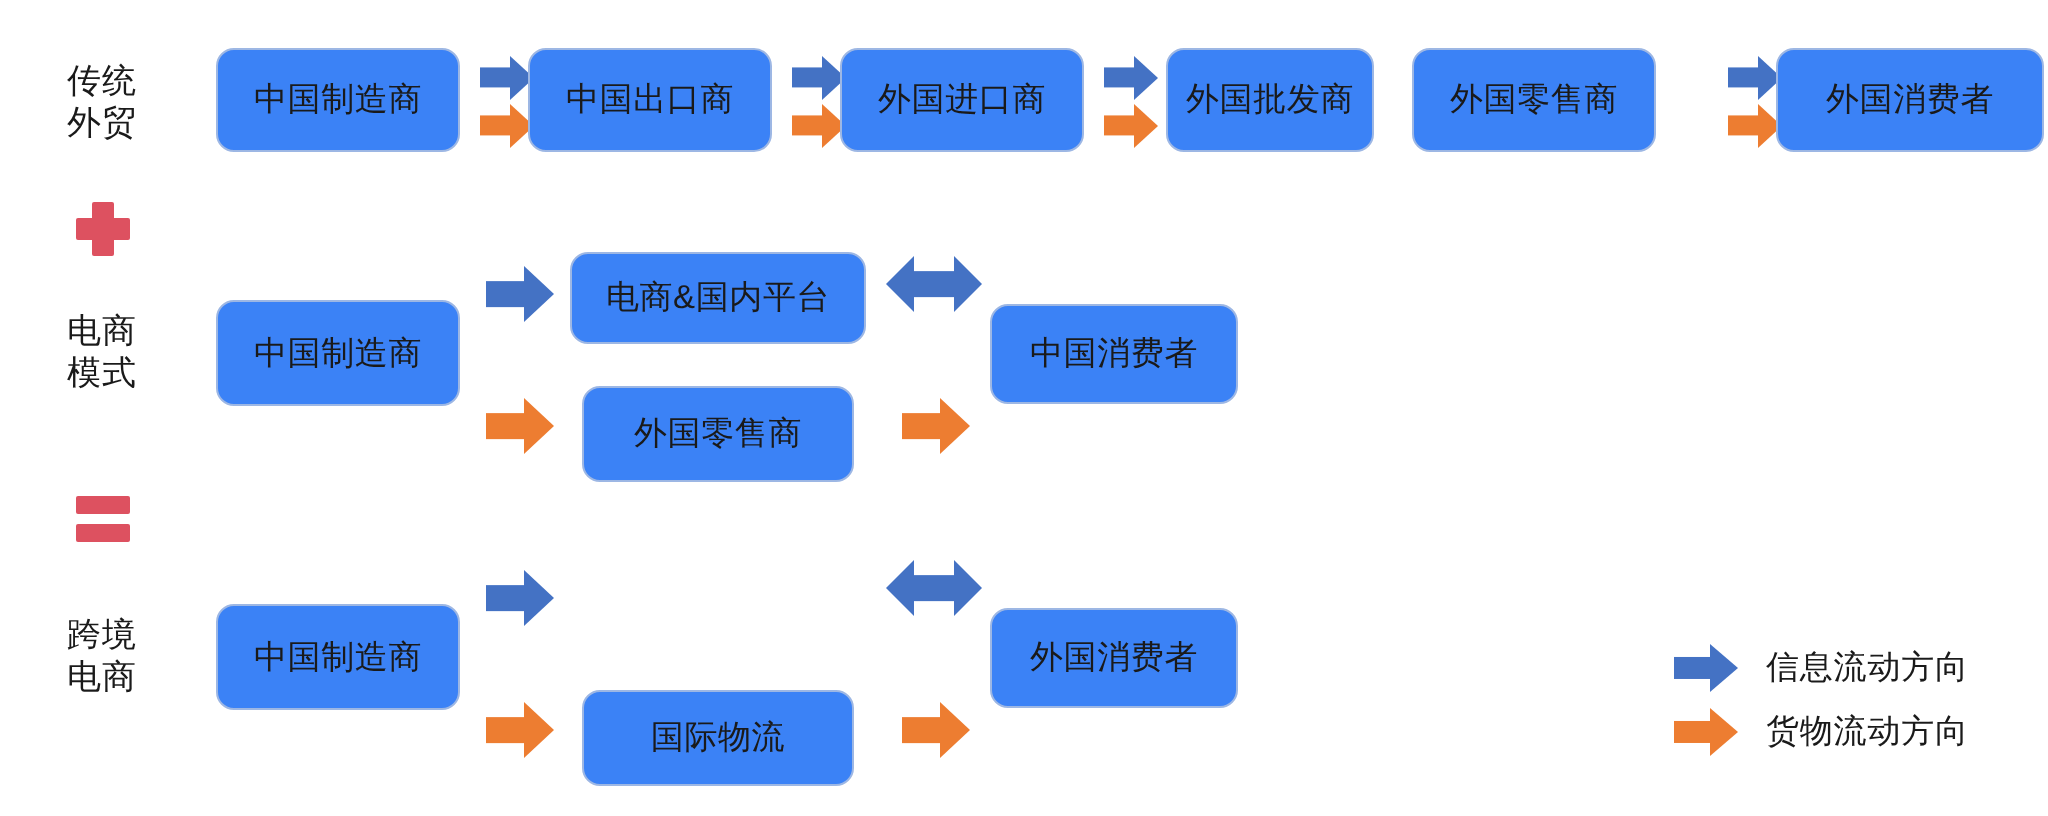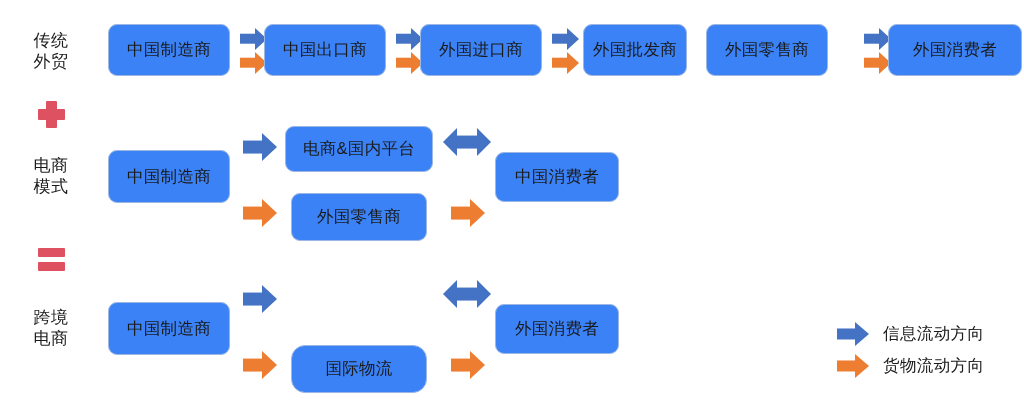--- a/index.html
+++ b/index.html
@@ -268,21 +268,21 @@
     <div class="head-r" style="border-top-width:14px; border-bottom-width:14px; border-left-width:14px; border-left-color:#4472C4;"></div>
   </div>
 
   <div class="node" style="left:480px; top:304px; width:124px; height:50px;">外国消费者</div>
 
   <div class="arrow arrow-right" style="left:228px; top:351px; width:34px; height:28px;">
     <div class="shaft" style="background:#ED7D31;"></div>
     <div class="head" style="border-top-width:14px; border-bottom-width:14px; border-left-width:0; border-right-width:15px; border-right-color:#ED7D31; transform:translateY(-50%) scaleX(-1); right:0;"></div>
   </div>
 
-  <div class="node" style="left:276px; top:345px; width:136px; height:48px;border-radius:14px;">国际物流</div>
+  <div class="node" style="left:276px; top:345px; width:136px; height:48px;">国际物流</div>
 
   <div class="arrow arrow-right" style="left:436px; top:351px; width:34px; height:28px;">
     <div class="shaft" style="background:#ED7D31;"></div>
     <div class="head" style="border-top-width:14px; border-bottom-width:14px; border-left-width:0; border-right-width:15px; border-right-color:#ED7D31; transform:translateY(-50%) scaleX(-1); right:0;"></div>
   </div>
 
   <div class="legend-row" style="left:822px; top:354px;">
     <div class="arrow arrow-right" style="position:relative; width:32px; height:24px;">
       <div class="shaft" style="background:#ED7D31;"></div>
       <div class="head" style="border-top-width:12px; border-bottom-width:12px; border-left-width:0; border-right-width:14px; border-right-color:#ED7D31; transform:translateY(-50%) scaleX(-1); right:0;"></div>

